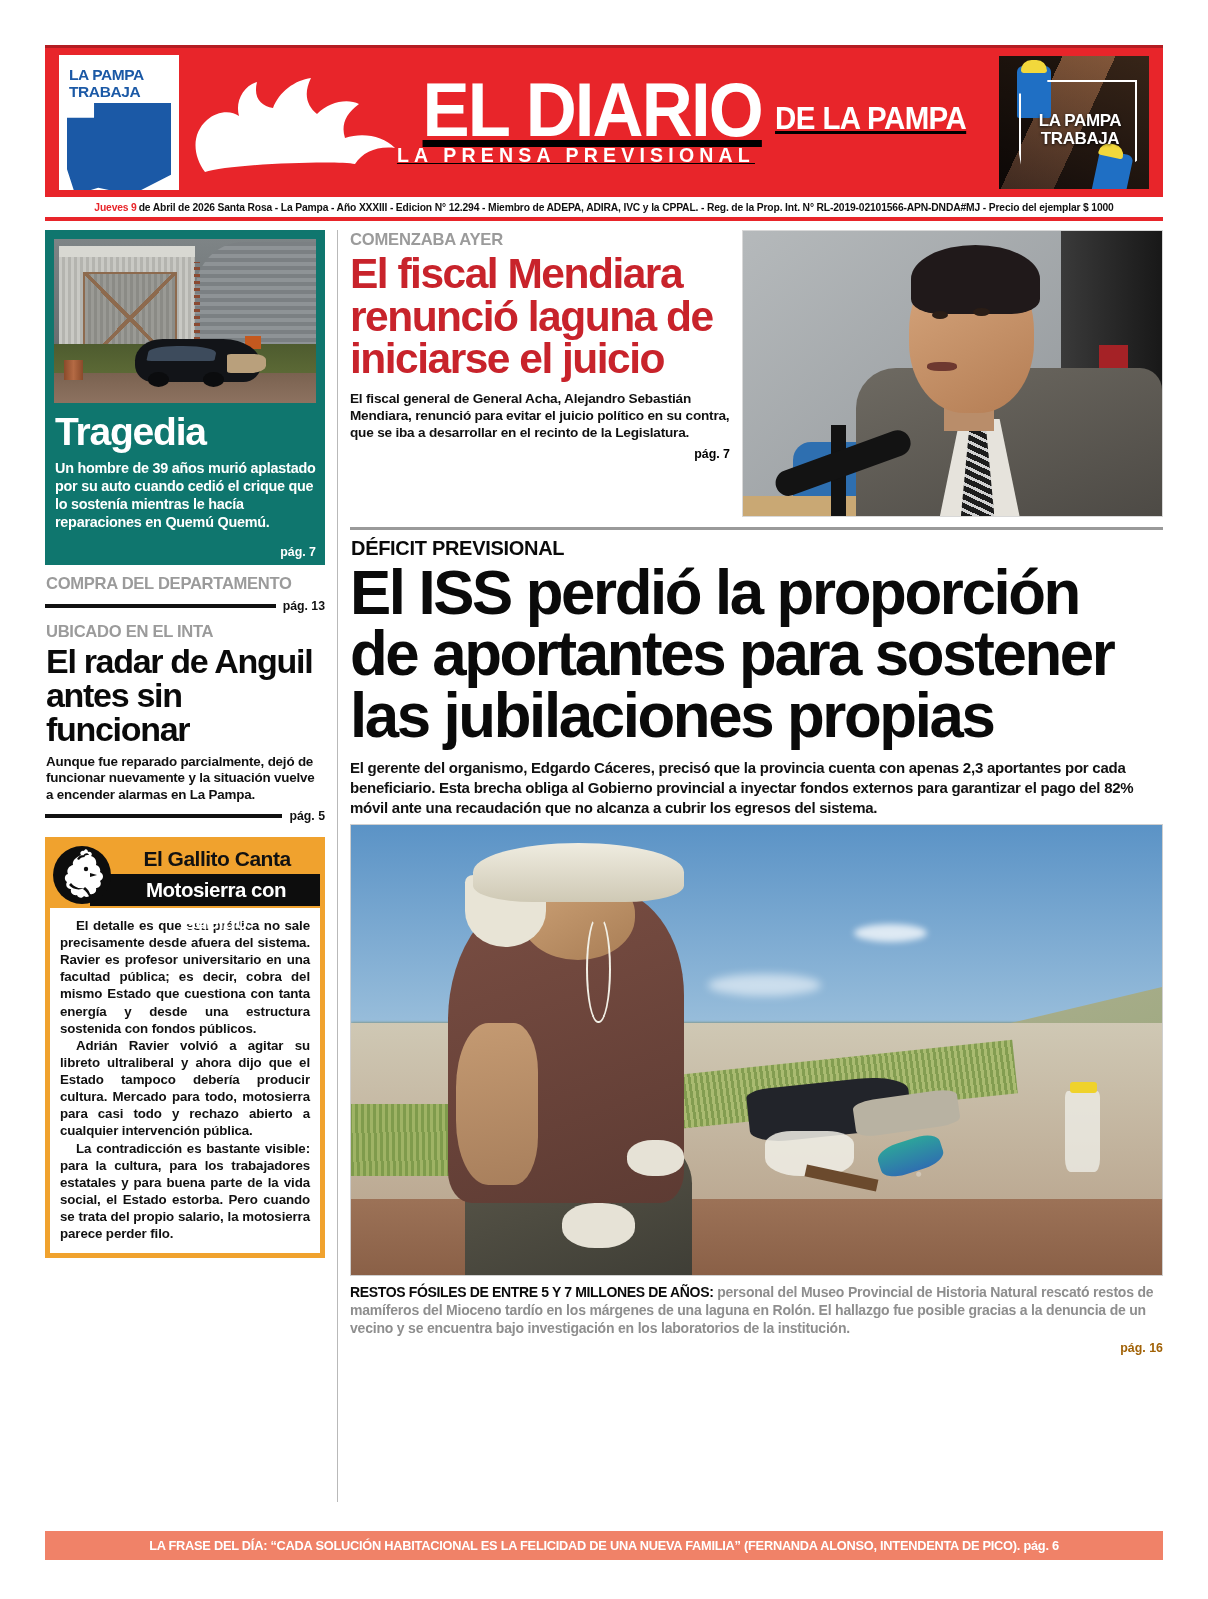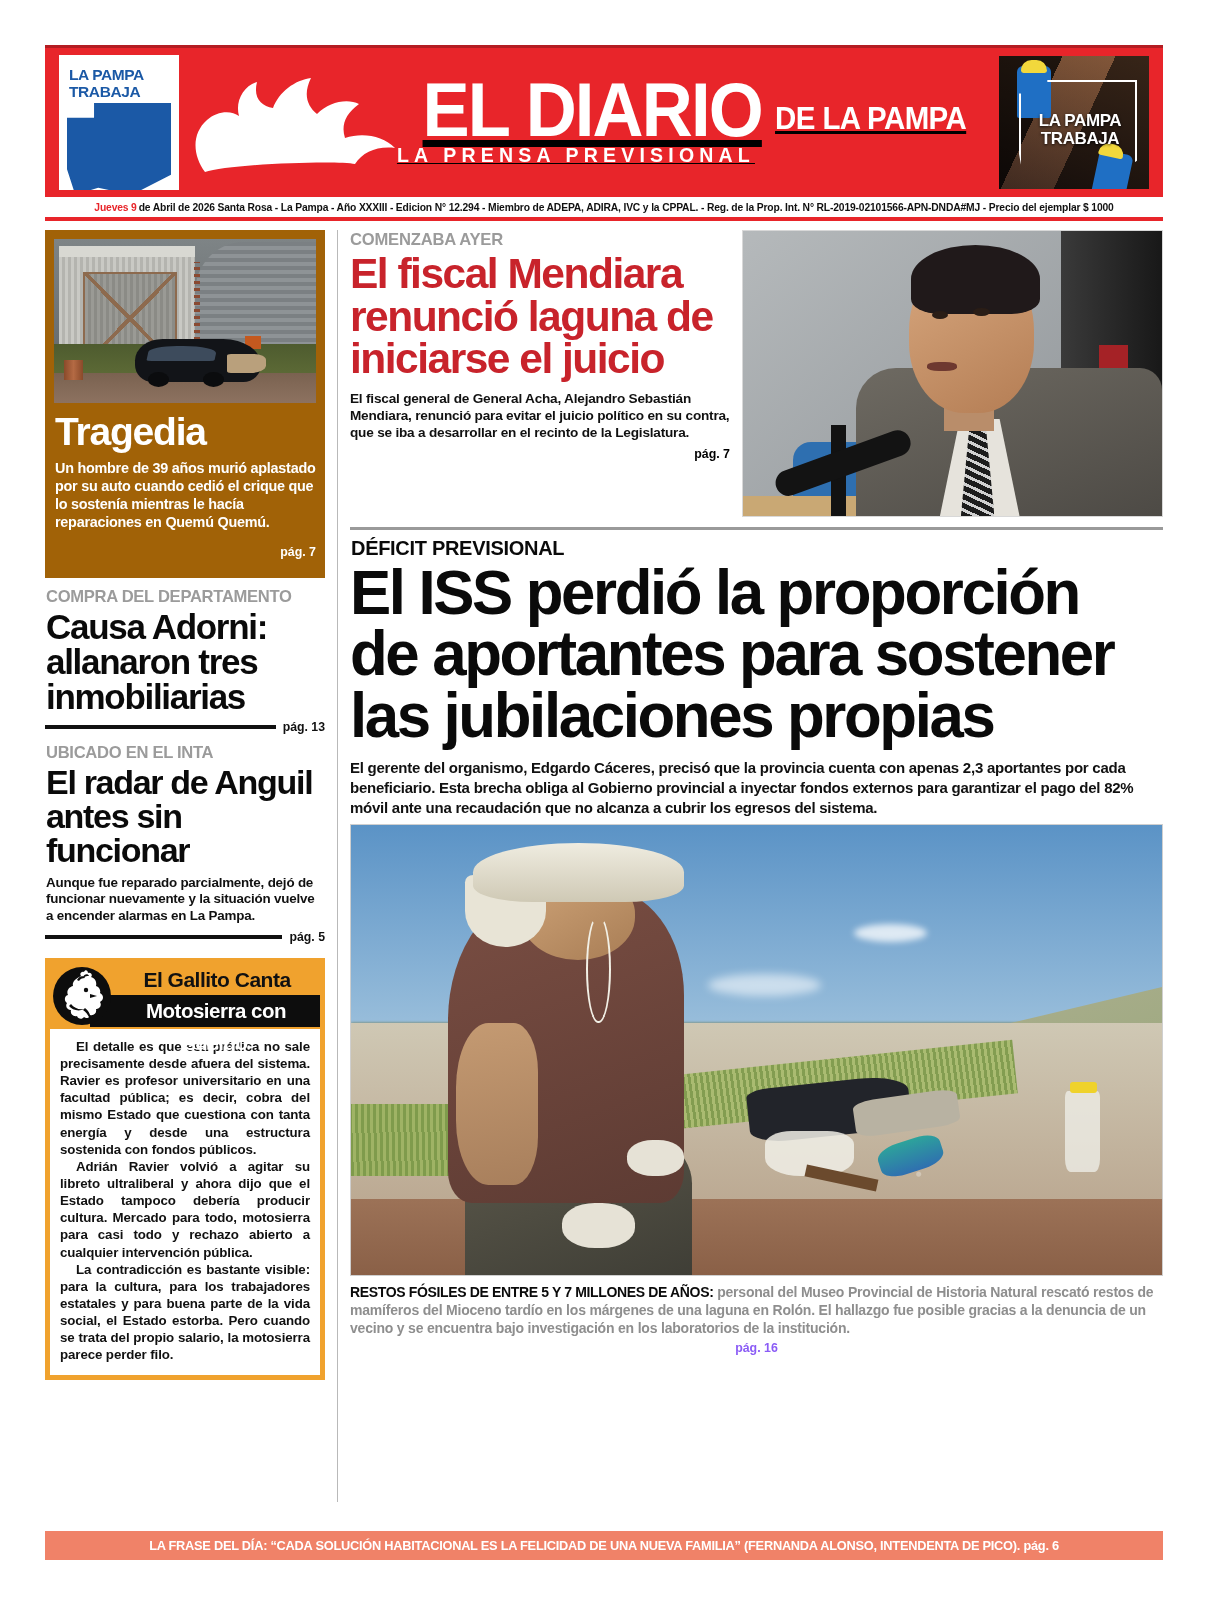--- a/index.html
+++ b/index.html
@@ -111,21 +111,21 @@
   
   .body-grid {
     display: flex; margin-top: 9px;
     height: 1272px;
   }
   .col-left { width: 280px; flex: 0 0 280px; position: relative; }
   .col-div { width: 1px; background: #b9b9b9; margin: 0 12px; flex: 0 0 1px; }
   .col-right { flex: 1 1 auto; position: relative; }
 
   
-  .tragedia { background: #a16207; padding: 9px 9px 17px 9px; }
+  .tragedia { background: #0f766e; padding: 9px 9px 4px 9px; }
   .tragedia .photo {
     width: 100%; height: 164px; position: relative; overflow: hidden;
     background: #6b6f70;
   }
   .ph-sky { position:absolute; inset:0; background:linear-gradient(#7e8486,#5d6264); }
   .ph-shed { position:absolute; left:2%; top:6%; width:52%; height:74%;
     background:repeating-linear-gradient(90deg,#c9c9c4 0 3px,#b4b4af 3px 6px); }
   .ph-shedroof { position:absolute; left:2%; top:4%; width:52%; height:7%;
     background:#d8d8d2; }
   .ph-door { position:absolute; left:11%; top:20%; width:36%; height:58%;
@@ -355,21 +355,21 @@
   .fs-bottle { position:absolute; left:88%; top:59%; width:4.4%; height:18%;
     background:rgba(238,238,232,.78); border-radius:8% 8% 16% 16%; }
   .fs-cap { position:absolute; left:88.6%; top:57%; width:3.4%; height:2.6%;
     background:#efd22b; border-radius:3px; }
 
   .capt {
     font-size:14px; line-height:1.3; color:#8e8e8e; margin-top:7px;
     letter-spacing:-0.2px; font-weight:600;
   }
   .capt b { color:#0a0a0a; font-weight:700; letter-spacing:-0.35px; }
-  .pag-capt { font-size:12.4px; font-weight:700; text-align:center; color:#8b5cf6; margin-top:3px; }
+  .pag-capt { font-size:12.4px; font-weight:700; text-align:right; color:#a16207; margin-top:3px; }
 
   
   .footer {
     position:absolute; left:45px; right:45px; bottom:39px;
     height:29px; background:#F08268;
     display:flex; align-items:center; justify-content:center;
     color:#ffffff; font-size:12.8px; font-weight:700;
     letter-spacing:-0.25px; white-space:nowrap;
   }
 </style>
@@ -444,21 +444,20 @@
             <div class="ph-w2"></div>
           <div class="ph-barrel"></div>
         </div>
         <h2>Tragedia</h2>
         <p>Un hombre de 39 años murió aplastado por su auto cuando cedió el crique que lo sostenía mientras le hacía reparaciones en Quemú Quemú.</p>
         <div class="pag">pág. 7</div>
       </div>
 
       <div>
         <div class="kicker">COMPRA DEL DEPARTAMENTO</div>
-        <div class="hl-left">Causa Adorni: allanaron tres inmobiliarias</div>
         <div class="rule-row">
           <div class="bar"></div>
           <div class="pag">pág. 13</div>
         </div>
       </div>
 
       <div>
         <div class="kicker">UBICADO EN EL INTA</div>
         <div class="hl-left sm">El radar de Anguil antes sin funcionar</div>
         <div class="lead-left">Aunque fue reparado parcialmente, dejó de funcionar nuevamente y la situación vuelve a encender alarmas en La Pampa.</div>

